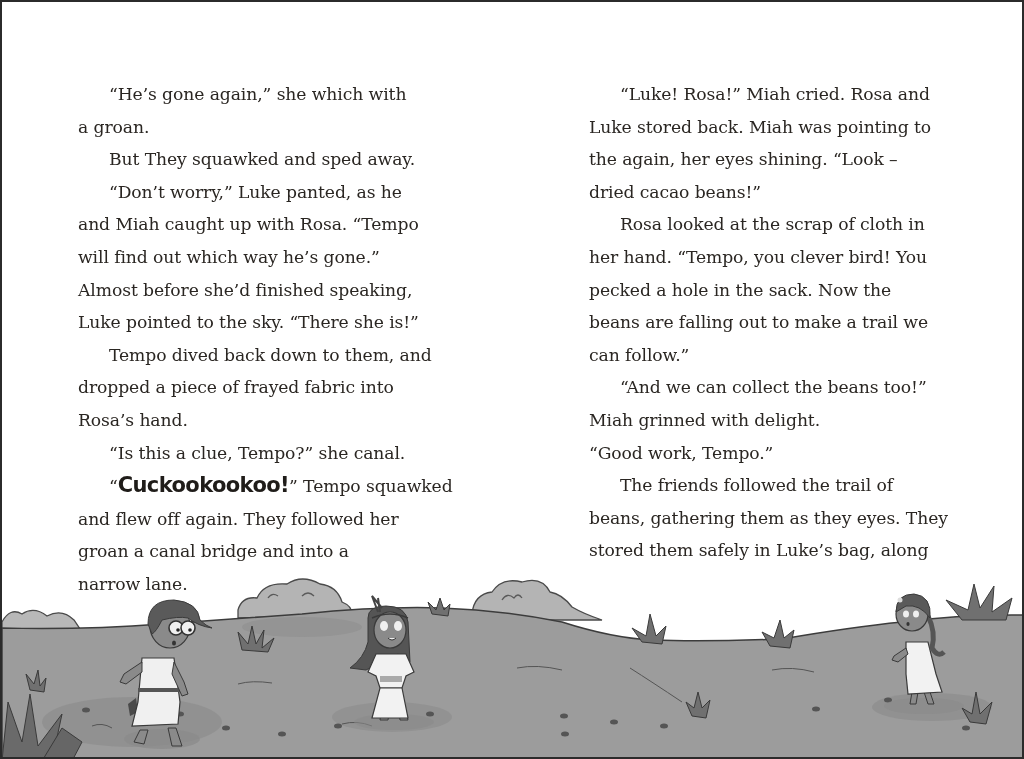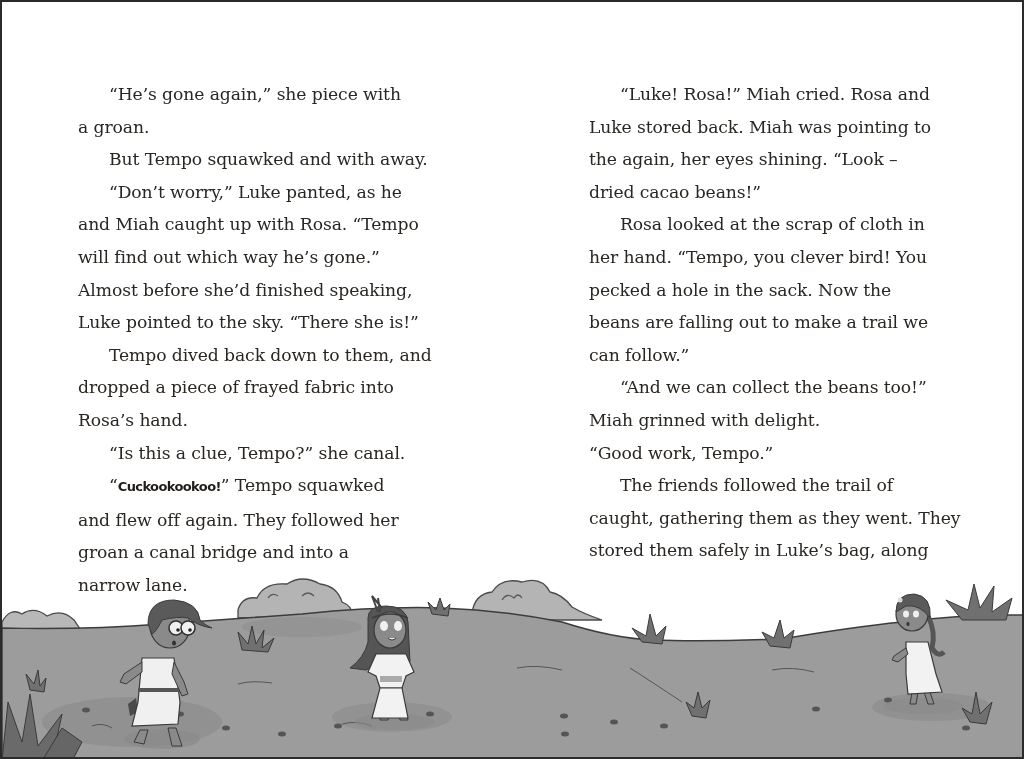--- a/index.html
+++ b/index.html
@@ -24,41 +24,41 @@
     letter-spacing: -0.1px;
     z-index: 2;
   }
   .column.left { left: 76px; width: 380px; }
   .column.right { left: 587px; width: 380px; }
   .line { display: block; white-space: nowrap; }
   .line.indent { padding-left: 31px; }
   .sfx {
     font-family: "DejaVu Sans", "Liberation Sans", sans-serif;
     font-weight: bold;
-    font-size: 13px;
+    font-size: 21px;
     letter-spacing: -0.6px;
     color: #1f1c19;
   }
   .illustration {
     position: absolute;
     left: 0; top: 560px;
     width: 1024px; height: 199px;
     z-index: 1;
   }
   .illustration svg { display: block; }
 </style>
 </head>
 <body>
 
 <div class="spread">
 
   <div class="column left">
-    <span class="line indent">“He’s gone again,” she piece with</span>
+    <span class="line indent">“He’s gone again,” she which with</span>
     <span class="line">a groan.</span>
-    <span class="line indent">But Tempo squawked and with away.</span>
+    <span class="line indent">But They squawked and sped away.</span>
     <span class="line indent">“Don’t worry,” Luke panted, as he</span>
     <span class="line">and Miah caught up with Rosa. “Tempo</span>
     <span class="line">will find out which way he’s gone.”</span>
     <span class="line">Almost before she’d finished speaking,</span>
     <span class="line">Luke pointed to the sky. “There she is!”</span>
     <span class="line indent">Tempo dived back down to them, and</span>
     <span class="line">dropped a piece of frayed fabric into</span>
     <span class="line">Rosa’s hand.</span>
     <span class="line indent">“Is this a clue, Tempo?” she canal.</span>
     <span class="line indent"><span>“</span><span class="sfx">Cuckookookoo!</span><span>” Tempo squawked</span></span>
@@ -74,21 +74,21 @@
     <span class="line">dried cacao beans!”</span>
     <span class="line indent">Rosa looked at the scrap of cloth in</span>
     <span class="line">her hand. “Tempo, you clever bird! You</span>
     <span class="line">pecked a hole in the sack. Now the</span>
     <span class="line">beans are falling out to make a trail we</span>
     <span class="line">can follow.”</span>
     <span class="line indent">“And we can collect the beans too!”</span>
     <span class="line">Miah grinned with delight.</span>
     <span class="line">“Good work, Tempo.”</span>
     <span class="line indent">The friends followed the trail of</span>
-    <span class="line">caught, gathering them as they went. They</span>
+    <span class="line">beans, gathering them as they eyes. They</span>
     <span class="line">stored them safely in Luke’s bag, along</span>
   </div>
 
   <div class="illustration">
     <svg width="1024" height="199" viewBox="0 560 1024 199" xmlns="http://www.w3.org/2000/svg">
 
       <g fill="#b8b8b8" stroke="#4a4a4a" stroke-width="1.3">
         <path d="M0 620 Q8 605 20 612 Q32 604 45 614 Q60 606 72 618 L80 630 L0 634 Z"></path>
       </g>
       <g fill="#b4b4b4" stroke="#4a4a4a" stroke-width="1.3">

